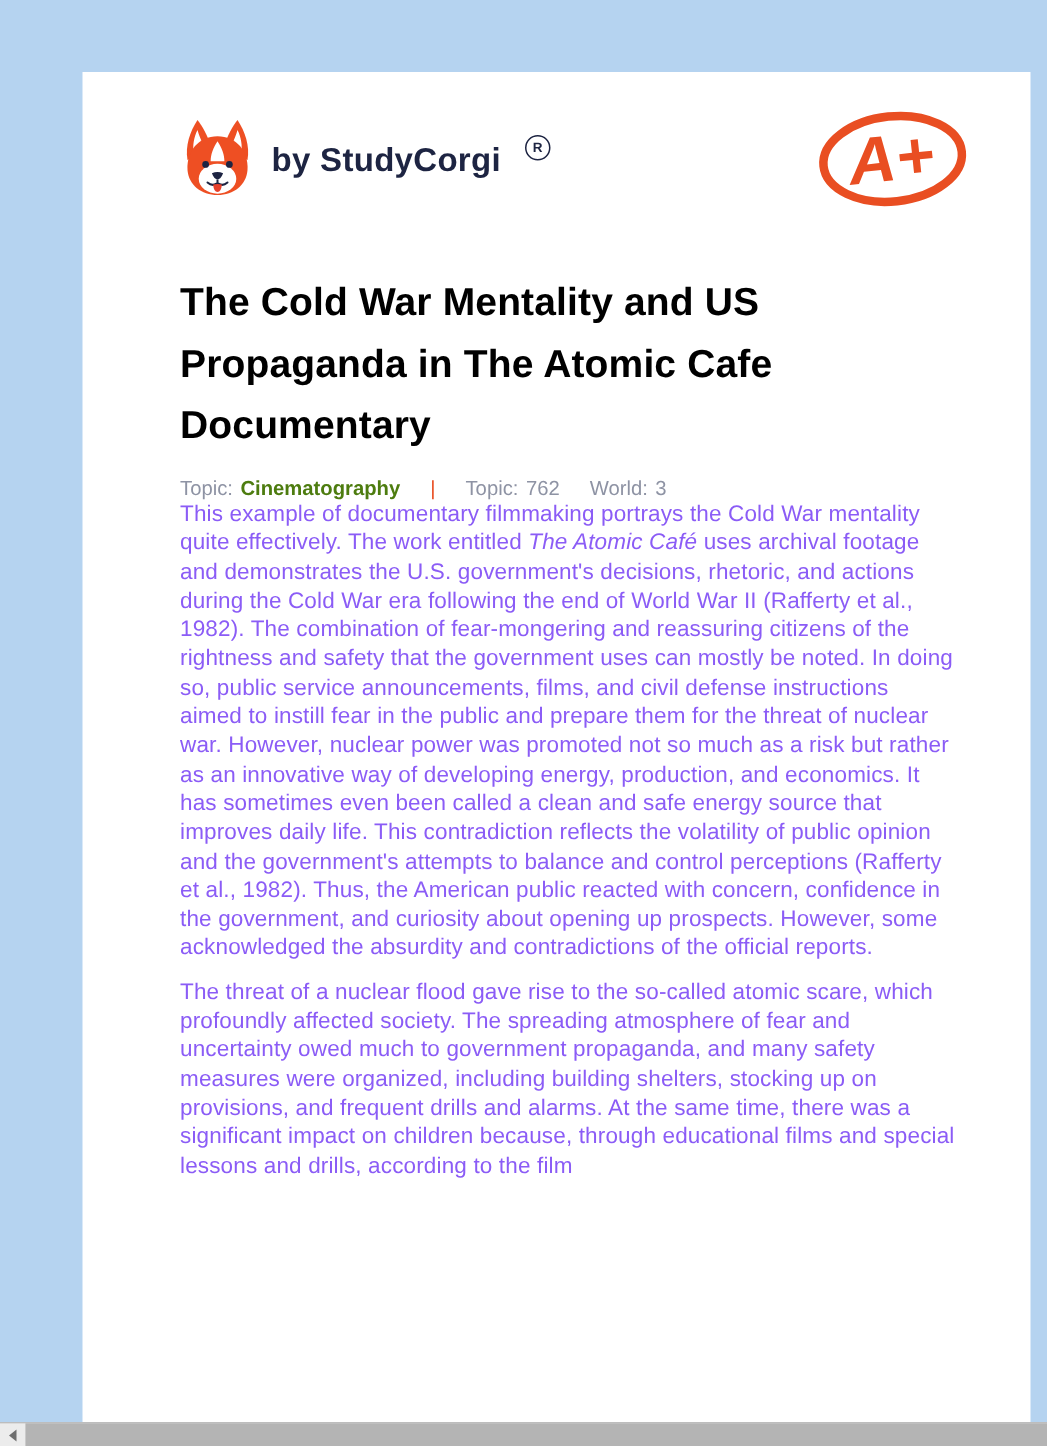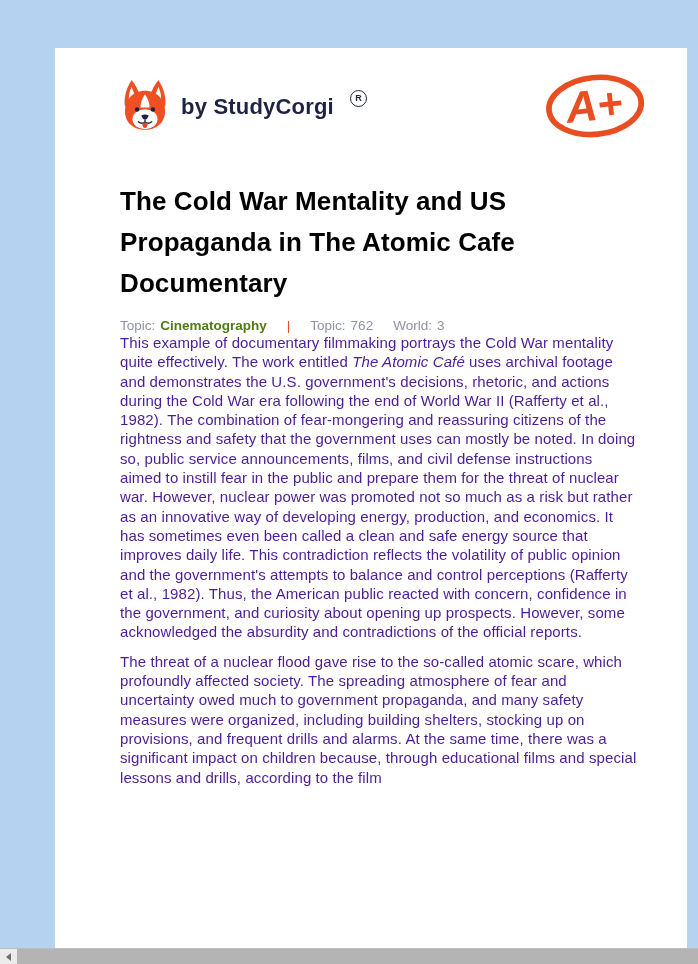--- a/index.html
+++ b/index.html
@@ -29,21 +29,21 @@
   .meta{display:flex;align-items:center;font-size:13.5px;color:#8e93a4;gap:20px;}
   .meta-pair{display:flex;gap:5px;}
   .topic-link{color:#4d7c0f;font-weight:600;text-decoration:none;cursor:pointer;}
   .meta-sep{color:#e94e22;}
   h2{
     font-size:18px;font-weight:700;color:#2c3156;
     margin:22px 0 13px;letter-spacing:.2px;
   }
   h2.second{margin-top:9px;}
   p{
-    font-size:15px;line-height:19.3px;color:#4c1d95;
+    font-size:15px;line-height:19.3px;color:#8b5cf6;
     margin:0 0 10px;max-width:517px;letter-spacing:.1px;
   }
   .italic{font-style:italic;}
   
   .h-scrollbar{
     position:absolute;left:0;right:0;bottom:0;height:15px;z-index:10;
     background:#d9d9d9;display:flex;align-items:stretch;
     border-top:1px solid #bdbdbd;
   }
   .scroll-btn{

